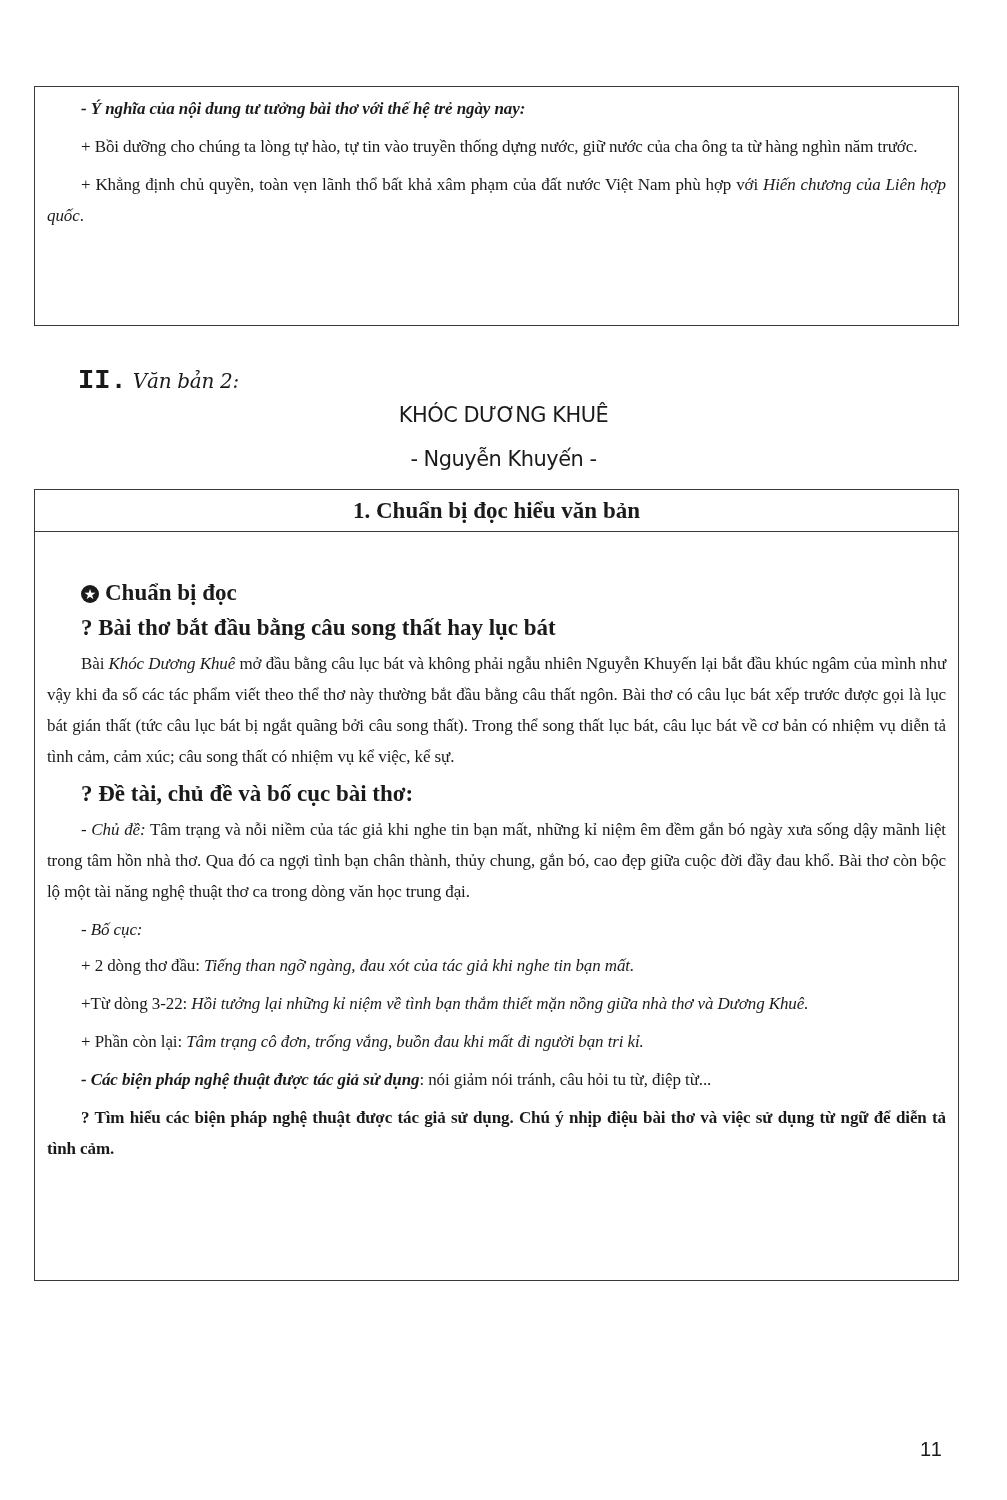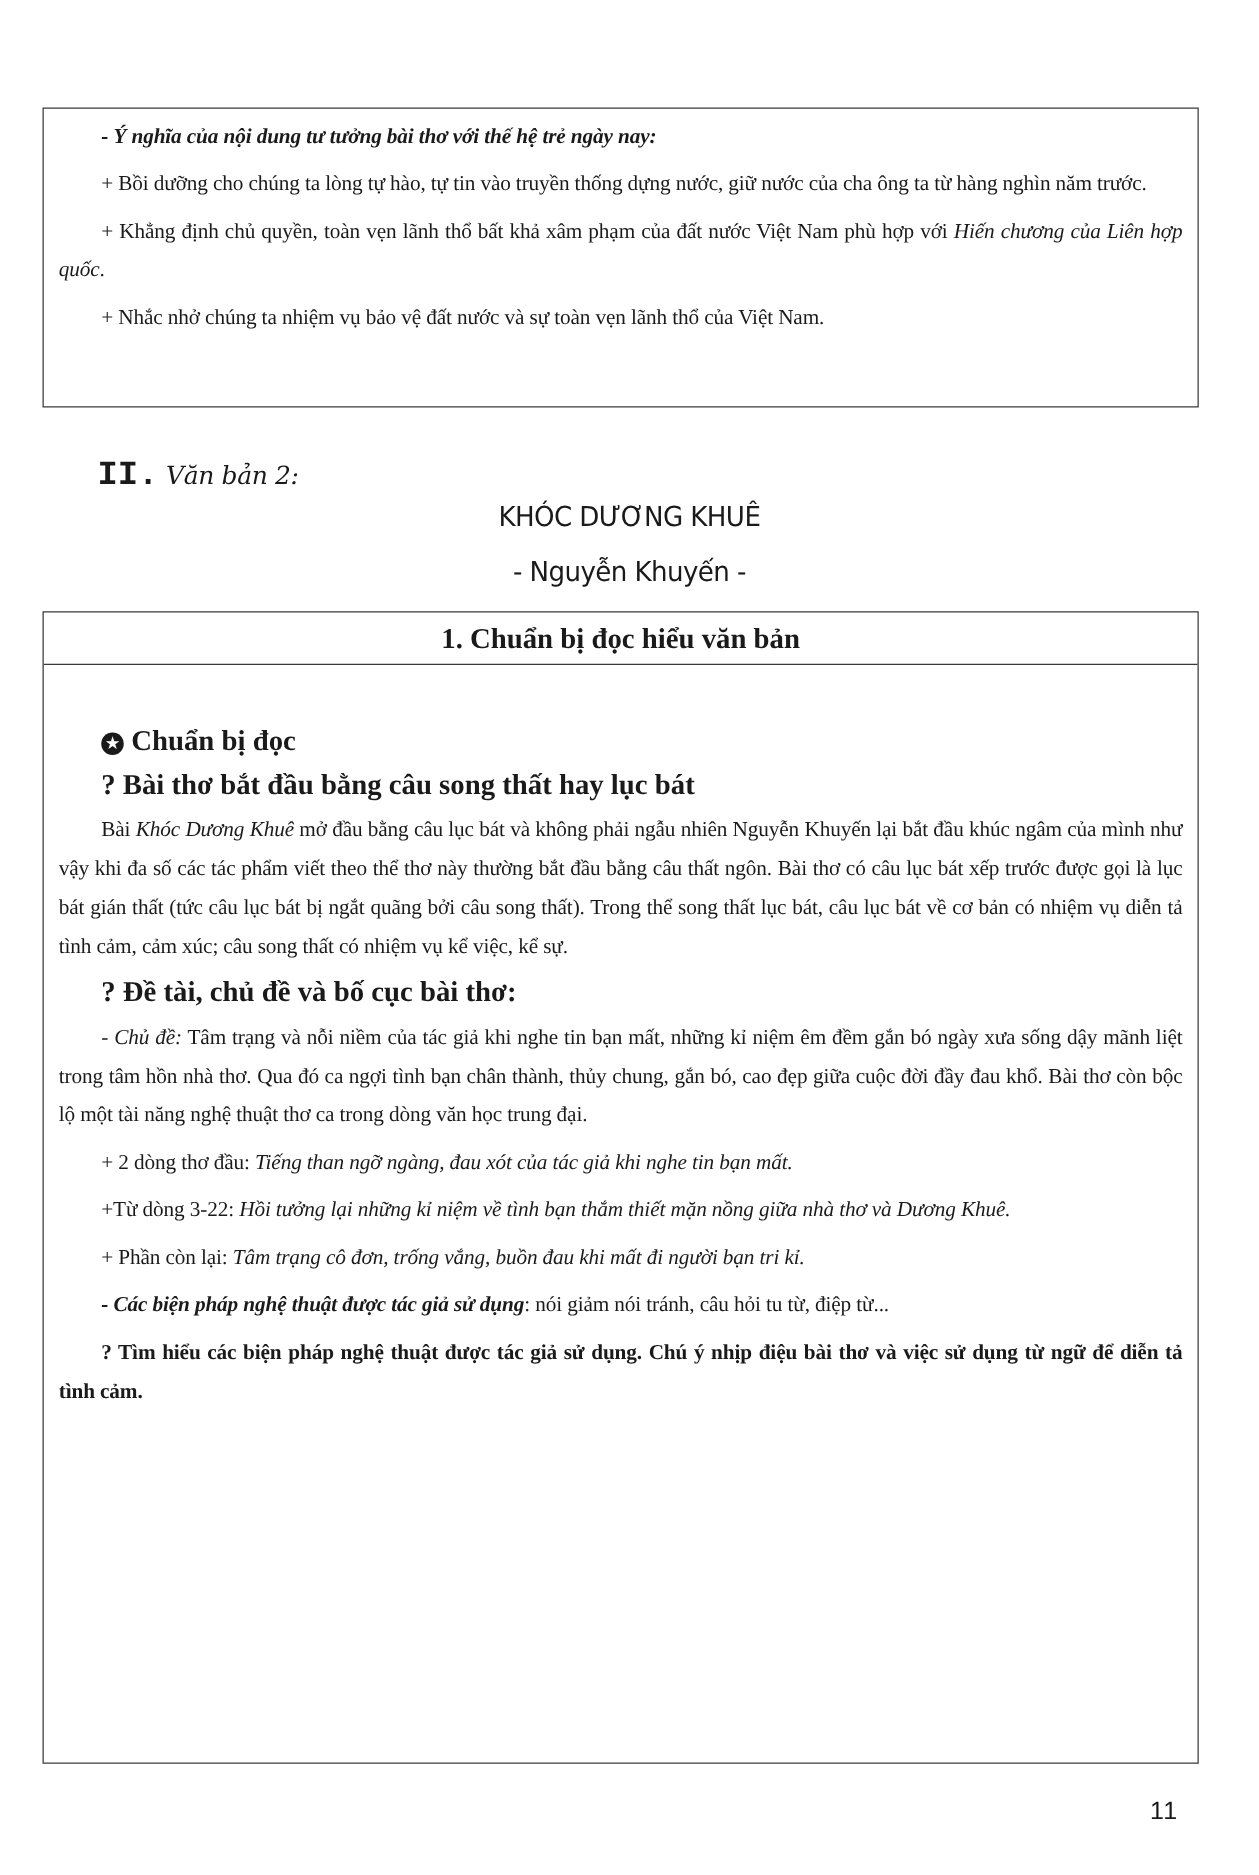--- a/index.html
+++ b/index.html
@@ -28,21 +28,21 @@
       border: 1.5px solid #3a3a3a;
       box-sizing: border-box;
     }
     .box1 {
       top: 86px;
       height: 240px;
       padding: 6px 12px 0 12px;
     }
     .box2 {
       top: 489px;
-      height: 922px;
+      height: 792px;
     }
     .p {
       font-size: 17px;
       line-height: 31px;
       text-align: justify;
       margin: 0 0 7px 0;
       letter-spacing: -0.1px;
     }
     .p.indent { text-indent: 34px; }
     .p.tight { margin-bottom: 5px; }
@@ -140,21 +140,20 @@
   </style>
 </head>
 <body>
 
 <div class="page">
 
   <div class="box box1">
     <p class="p indent bi">- Ý nghĩa của nội dung tư tưởng bài thơ với thế hệ trẻ ngày nay:</p>
     <p class="p indent">+ Bồi dưỡng cho chúng ta lòng tự hào, tự tin vào truyền thống dựng nước, giữ nước của cha ông ta từ hàng nghìn năm trước.</p>
     <p class="p indent"><span>+ Khẳng định chủ quyền, toàn vẹn lãnh thổ bất khả xâm phạm của đất nước Việt Nam phù hợp với </span><span class="i">Hiến chương của Liên hợp quốc</span><span>.</span></p>
-    <p class="p indent">+ Nhắc nhở chúng ta nhiệm vụ bảo vệ đất nước và sự toàn vẹn lãnh thổ của Việt Nam.</p>
   </div>
 
   <div class="sec-heading">
     <span class="roman">II.</span>
     <span class="script">Văn bản 2:</span>
   </div>
 
   <div class="poem-title">KHÓC DƯƠNG KHUÊ</div>
   <div class="poem-author">- Nguyễn Khuyến -</div>
 
@@ -166,20 +165,21 @@
 
       <div class="subhead">? Bài thơ bắt đầu bằng câu song thất hay lục bát</div>
 
       <p class="p indent"><span>Bài </span><span class="i">Khóc Dương Khuê</span><span> mở đầu bằng câu lục bát và không phải ngẫu nhiên Nguyễn Khuyến lại bắt đầu khúc ngâm của mình như vậy khi đa số các tác phẩm viết theo thể thơ này thường bắt đầu bằng câu thất ngôn. Bài thơ có câu lục bát xếp trước được gọi là lục bát gián thất (tức câu lục bát bị ngắt quãng bởi câu song thất). Trong thể song thất lục bát, câu lục bát về cơ bản có nhiệm vụ diễn tả tình cảm, cảm xúc; câu song thất có nhiệm vụ kể việc, kể sự.</span></p>
 
       <div class="subhead">? Đề tài, chủ đề và bố cục bài thơ:</div>
 
 
       <p class="p indent"><span class="i">- Chủ đề:</span><span> Tâm trạng và nỗi niềm của tác giả khi nghe tin bạn mất, những kỉ niệm êm đềm gắn bó ngày xưa sống dậy mãnh liệt trong tâm hồn nhà thơ. Qua đó ca ngợi tình bạn chân thành, thủy chung, gắn bó, cao đẹp giữa cuộc đời đầy đau khổ. Bài thơ còn bộc lộ một tài năng nghệ thuật thơ ca trong dòng văn học trung đại.</span></p>
 
+      <p class="p indent tight i">- Bố cục:</p>
 
       <p class="p indent"><span>+ 2 dòng thơ đầu: </span><span class="i">Tiếng than ngỡ ngàng, đau xót của tác giả khi nghe tin bạn mất.</span></p>
 
       <p class="p indent"><span>+Từ dòng 3-22: </span><span class="i">Hồi tưởng lại những kỉ niệm về tình bạn thắm thiết mặn nồng giữa nhà thơ và Dương Khuê.</span></p>
 
       <p class="p indent"><span>+ Phần còn lại: </span><span class="i">Tâm trạng cô đơn, trống vắng, buồn đau khi mất đi người bạn tri kỉ.</span></p>
 
       <p class="p indent"><span class="bi">- Các biện pháp nghệ thuật được tác giả sử dụng</span><span>: nói giảm nói tránh, câu hỏi tu từ, điệp từ...</span></p>
 
       <p class="p indent b">? Tìm hiểu các biện pháp nghệ thuật được tác giả sử dụng. Chú ý nhịp điệu bài thơ và việc sử dụng từ ngữ để diễn tả tình cảm.</p>

